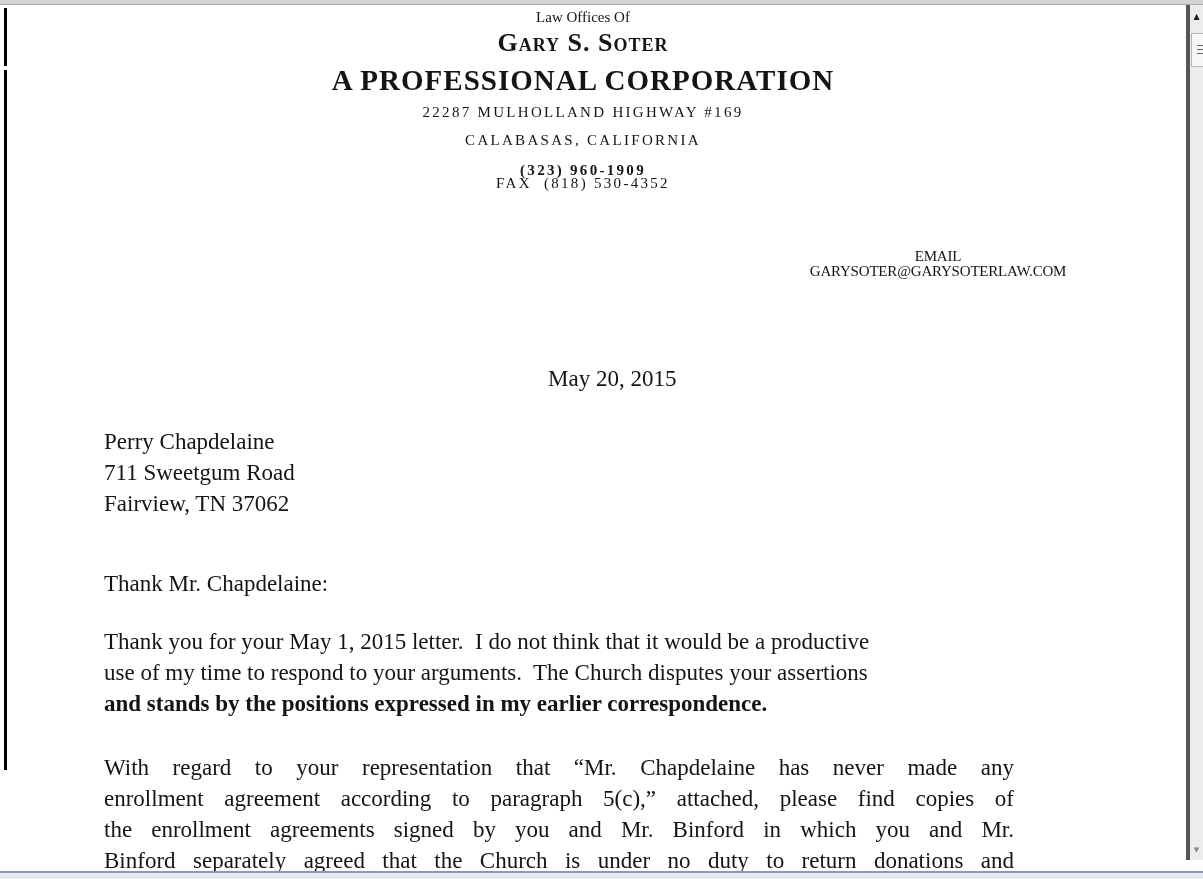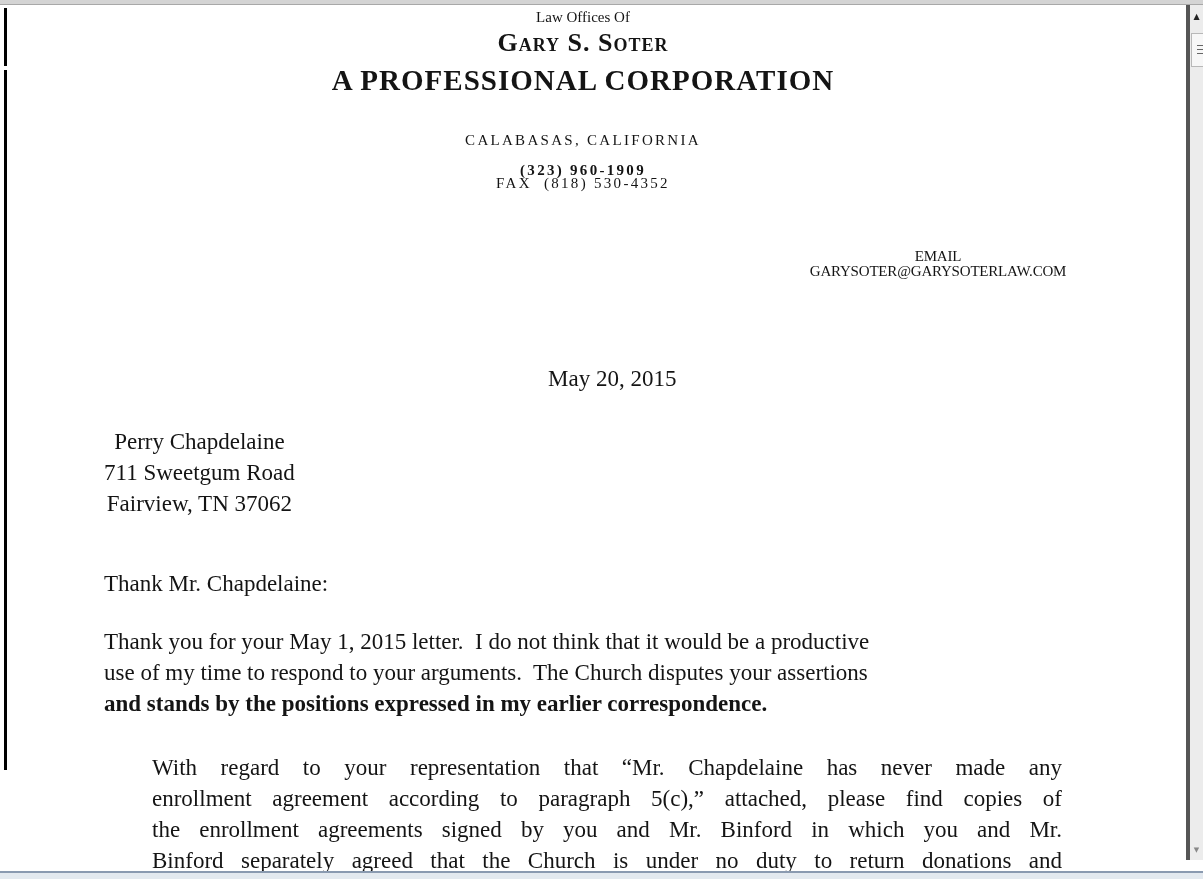--- a/index.html
+++ b/index.html
@@ -29,38 +29,39 @@
   .addr { font-size: 15px; letter-spacing: 2.3px; }
   .addr1 { top: 99px; }
   .addr2 { top: 127px; }
   .addr3 { top: 157px; font-weight: bold; }
   .addr4 { top: 170px; }
 
   .email-block { position: absolute; left: 800px; top: 244px; width: 276px; text-align: center; font-size: 15px; line-height: 15px; letter-spacing: -0.2px; }
 
   .date { position: absolute; left: 548px; top: 361px; font-size: 23px; }
 
-  .body-text { position: absolute; left: 104px; font-size: 23px; line-height: 31px; text-align: center; }
+  .body-text { position: absolute; left: 104px; font-size: 23px; line-height: 31px; }
   .recipient { top: 421px; }
   .salutation { top: 563px; }
   .para { width: 910px; text-align: justify; text-align-last: left; }
   .para1 { top: 621px; }
-  .para2 { top: 747px; text-align-last: justify; margin-left: 48px; }
+  .para2 { top: 747px; text-align-last: justify; }
   .line { display: block; white-space: nowrap; }
   .para2 .line { text-align: justify; text-align-last: justify; white-space: normal; }
 </style>
 </head>
 <body>
 
 <div class="top-edge"></div>
 
 <div class="page">
   <div class="center lawoffices">Law Offices Of</div>
   <div class="center firm-name">Gary S. Soter</div>
   <div class="center firm-corp">A PROFESSIONAL CORPORATION</div>
+  <div class="center addr addr1">22287 MULHOLLAND HIGHWAY #169</div>
   <div class="center addr addr2">CALABASAS, CALIFORNIA</div>
   <div class="center addr addr3">(323) 960-1909</div>
   <div class="center addr addr4" style="white-space:pre;">FAX  (818) 530-4352</div>
 
   <div class="email-block">
     <div>EMAIL</div>
     <div>GARYSOTER@GARYSOTERLAW.COM</div>
   </div>
 
   <div class="date">May 20, 2015</div>

